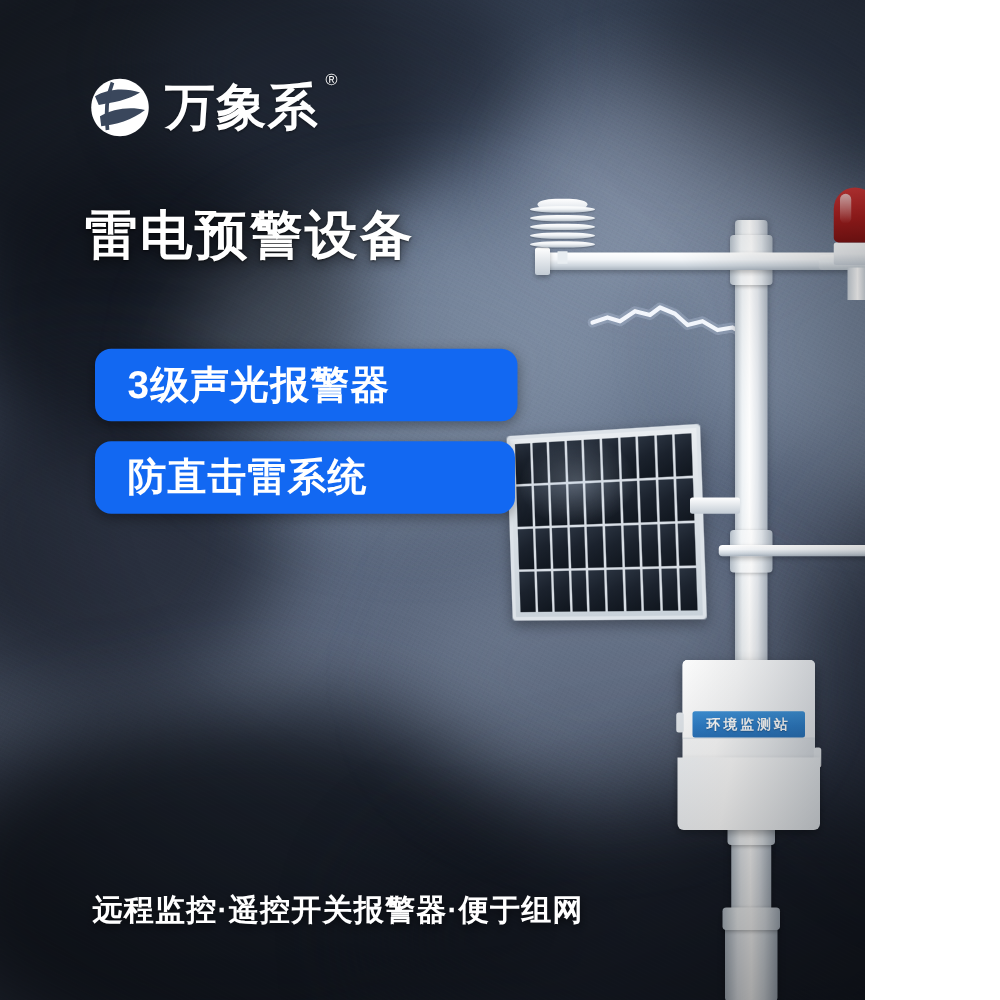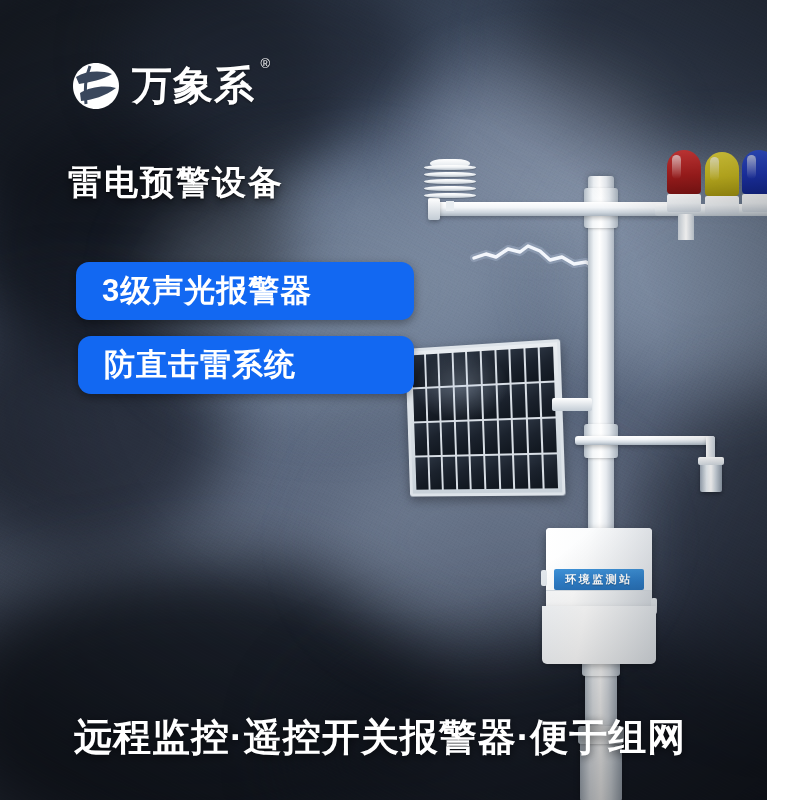--- a/index.html
+++ b/index.html
@@ -3,21 +3,21 @@
 <meta charset="utf-8">
 <title>Lightning Warning Device Poster</title>
 <style>
   html,body{margin:0;padding:0;}
   body{
     width:800px;height:800px;overflow:hidden;
     font-family:"Liberation Sans","DejaVu Sans",sans-serif;
     background:#2b3murky;
   }
   #poster{
-    position:relative;width:767px;height:800px;overflow:hidden;
+    position:relative;width:692px;height:800px;overflow:hidden;
     background:#4d5a6e;
   }
 
   
   .sky{position:absolute;inset:0;
     background:
       radial-gradient(ellipse 60% 40% at 72% 26%, rgba(146,161,182,.55) 0%, rgba(146,161,182,0) 62%),
       radial-gradient(ellipse 55% 38% at 30% 72%, rgba(120,134,156,.40) 0%, rgba(120,134,156,0) 64%),
       linear-gradient(170deg,#3a475c 0%, #4a5870 22%, #59677e 45%, #545f74 63%, #3c4559 82%, #272e3e 100%);
   }
@@ -144,35 +144,35 @@
 
   
   .logo{position:absolute;left:70px;top:58px;display:flex;align-items:center;gap:10px;}
   .logo-mark{width:52px;height:52px;position:relative;}
   .logo-text{font-size:40px;font-weight:700;color:#ffffff;letter-spacing:1px;position:relative;
     font-family:"Liberation Sans","DejaVu Sans",sans-serif;
     text-shadow:0 1px 3px rgba(0,0,0,.45);}
   .logo-reg{position:absolute;top:-2px;right:-16px;font-size:13px;font-weight:400;}
 
   .headline{position:absolute;left:68px;top:160px;
-    font-size:34px;font-weight:800;color:#ffffff;letter-spacing:2px;
+    font-size:42px;font-weight:800;color:#ffffff;letter-spacing:2px;
     text-shadow:0 3px 10px rgba(0,0,0,.55), 0 1px 2px rgba(0,0,0,.6);}
 
-  .pills{position:absolute;left:76px;top:262px;display:flex;flex-direction:column;gap:16px;align-items:flex-end;}
+  .pills{position:absolute;left:76px;top:279px;display:flex;flex-direction:column;gap:16px;}
   .pill{height:58px;border-radius:13px;background:#1268f2;
     display:flex;align-items:center;padding:0 26px;
     color:#ffffff;font-size:31px;font-weight:700;letter-spacing:1px;
     box-shadow:0 3px 10px rgba(0,0,0,.35);white-space:nowrap;}
   .pill.p1{width:286px;}
   .pill.p2{width:296px;}
   .pill.p3{width:292px;}
   .pill.p4{width:284px;}
 
   .tagline{position:absolute;left:74px;top:712px;
-    font-size:38px;font-weight:700;color:#ffffff;letter-spacing:1px;
+    font-size:24px;font-weight:700;color:#ffffff;letter-spacing:1px;
     text-shadow:0 2px 8px rgba(0,0,0,.6);}
 </style>
 </head>
 <body>
 
 <div id="poster">
 
   <div class="sky">
     <div class="cloud c-dark1"></div>
     <div class="cloud c-dark2"></div>

